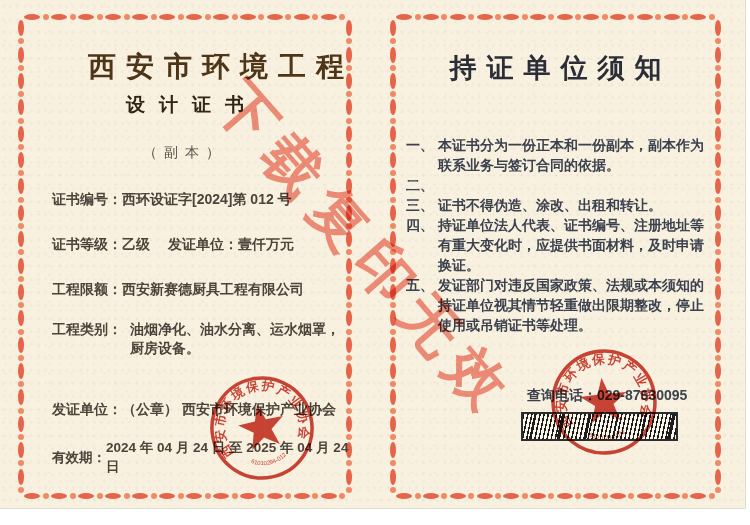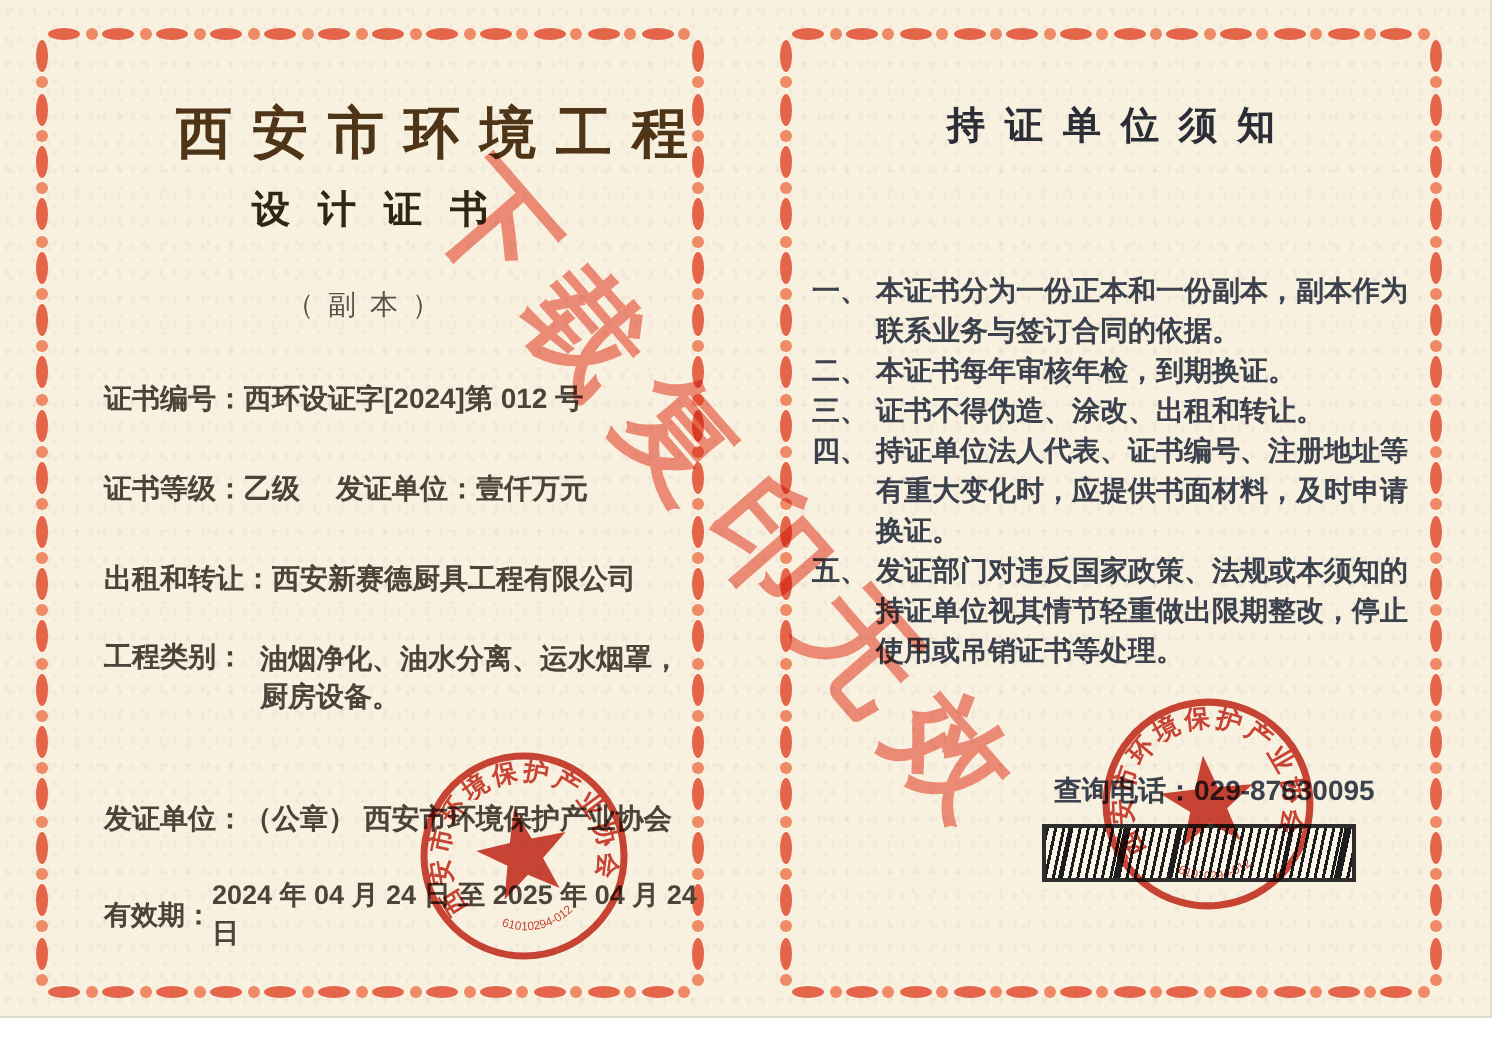--- a/index.html
+++ b/index.html
@@ -34,27 +34,27 @@
   
   .abs{position:absolute;}
   .l-title1{left:16px;top:48px;width:338px;text-align:right;font-size:28px;font-weight:bold;
     letter-spacing:10px;text-indent:10px;color:#4f3517;z-index:10;}
   .l-title2{left:16px;top:92px;width:338px;text-align:center;font-size:19px;font-weight:bold;
     letter-spacing:14px;text-indent:14px;color:#312513;z-index:10;}
   .l-sub{left:16px;top:144px;width:338px;text-align:center;font-size:14px;font-weight:normal;
     letter-spacing:7px;color:#56514a;z-index:10;}
   .fld{left:52px;width:298px;display:flex;font-size:14px;font-weight:bold;color:#4c443a;z-index:10;line-height:19px;}
   .fld-label{flex:none;}
-  .fld-label-w{flex:none;width:78px;font-family:Liberation Serif, serif;}
+  .fld-label-w{flex:none;width:78px;}
   .fld-value{flex:1;}
   .gap18{margin-right:18px;}
   .f1{top:190px;align-items:center;} .f2{top:235px;align-items:flex-end;} .f3{top:280px;} .f4{top:320px;}
   .f5{top:400px;} .f6{top:438px;font-size:13.5px;align-items:center;}
   
-  .r-title{left:388px;top:50px;width:335px;text-align:center;font-size:19px;font-weight:bold;
+  .r-title{left:388px;top:50px;width:335px;text-align:center;font-size:27px;font-weight:bold;
     letter-spacing:10px;text-indent:10px;color:#2b2e37;z-index:10;}
   .r-items{left:406px;top:135px;width:298px;font-size:14px;font-weight:600;color:#3b414d;z-index:10;}
   .item{display:flex;line-height:20px;}
   .item-num{flex:none;width:32px;}
   .item-text{flex:1;}
   .r-phone{left:527px;top:387px;font-size:14px;font-weight:bold;color:#3b414d;display:flex;z-index:10;white-space:nowrap;}
   .r-barcode{left:521px;top:412px;width:153px;height:25px;z-index:10;
     border:2px solid #2d2d2d;background-color:#faf6ea;
     background-image:
       repeating-linear-gradient(102deg,#1d1d1d 0 1.5px,transparent 1.5px 4px),
@@ -345,21 +345,21 @@
   </div>
 
   <div class="abs fld f2">
     <span class="fld-label">证书等级：</span>
     <span class="fld-label gap18">乙级</span>
     <span class="fld-label">发证单位：</span>
     <span class="fld-label">壹仟万元</span>
   </div>
 
   <div class="abs fld f3">
-    <span class="fld-label">出租和转让：</span>
+    <span class="fld-label">工程限额：</span>
     <span class="fld-value">西安新赛德厨具工程有限公司</span>
   </div>
 
   <div class="abs fld f4">
     <span class="fld-label-w">工程类别：</span>
     <span class="fld-value">油烟净化、油水分离、运水烟罩，厨房设备。</span>
   </div>
 
   <div class="abs fld f5">
     <span class="fld-label">发证单位：</span>
@@ -373,21 +373,20 @@
 
   <div class="abs r-title">持证单位须知</div>
 
   <div class="abs r-items">
     <div class="item">
       <span class="item-num">一、</span>
       <span class="item-text">本证书分为一份正本和一份副本，副本作为联系业务与签订合同的依据。</span>
     </div>
     <div class="item">
       <span class="item-num">二、</span>
-      <span class="item-text">本证书每年审核年检，到期换证。</span>
     </div>
     <div class="item">
       <span class="item-num">三、</span>
       <span class="item-text">证书不得伪造、涂改、出租和转让。</span>
     </div>
     <div class="item">
       <span class="item-num">四、</span>
       <span class="item-text">持证单位法人代表、证书编号、注册地址等有重大变化时，应提供书面材料，及时申请换证。</span>
     </div>
     <div class="item">

